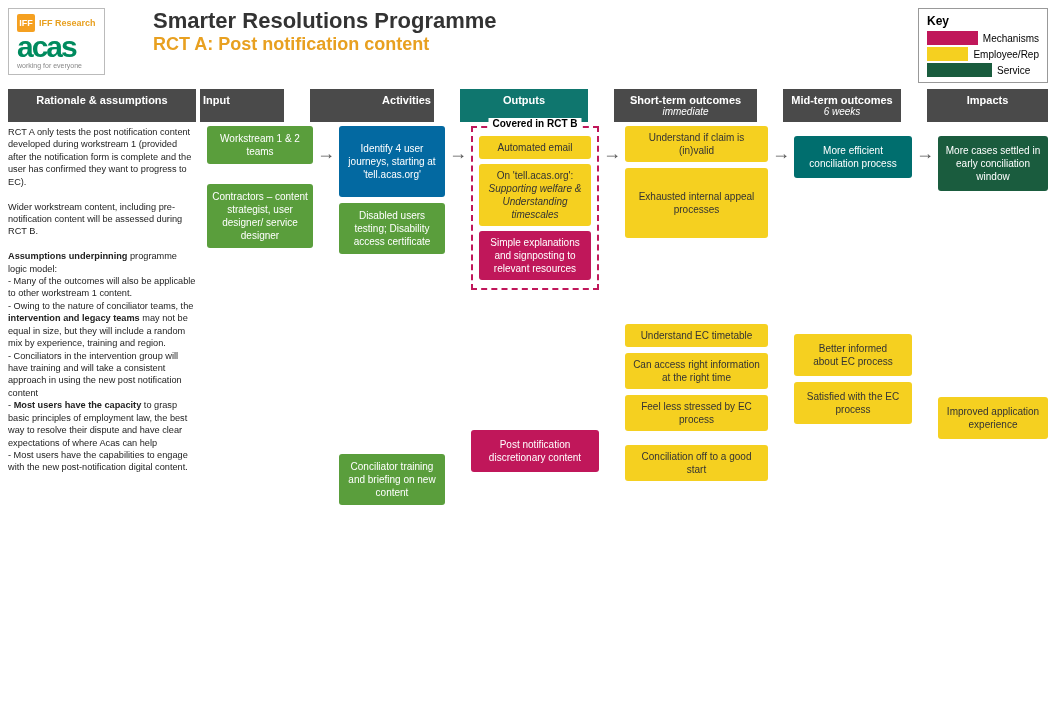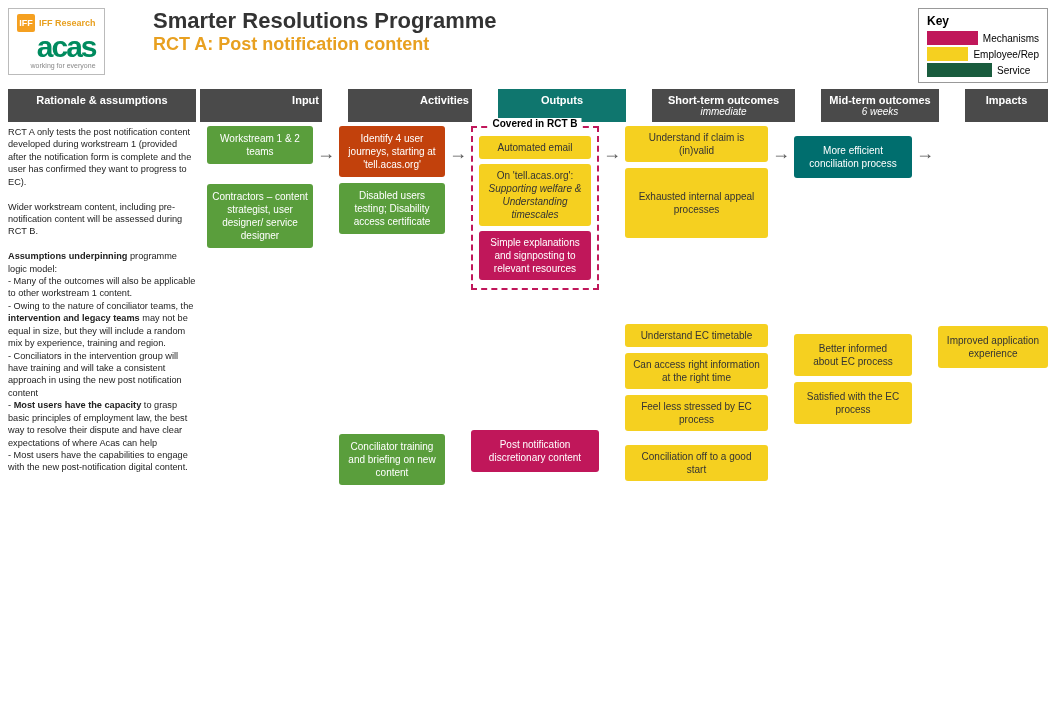--- a/index.html
+++ b/index.html
@@ -8,21 +8,21 @@
     .page { width: 1056px; height: 723px; position: relative; padding: 8px; }
 
   </style>
 </head>
 <body>
 
 <div class="page">
 
   <div style="display:flex; align-items:flex-start; margin-bottom:6px;">
     <div style="width:130px; flex-shrink:0;">
-      <div style="border:1.5px solid #bbb; padding:5px 8px; display:inline-block; background:#fff;text-align:right;">
+      <div style="border:1.5px solid #bbb; padding:5px 8px; display:inline-block; background:#fff;">
         <div style="display:flex; align-items:center; gap:4px;">
           <div style="width:18px; height:18px; background:#f5a020; border-radius:2px; display:flex; align-items:center; justify-content:center;">
             <span style="color:#fff; font-weight:900; font-size:9px;">IFF</span>
           </div>
           <span style="font-size:9px; color:#e8a020; font-weight:bold;">IFF Research</span>
         </div>
         <div style="font-size:30px; font-weight:900; color:#008b5e; letter-spacing:-2px; line-height:1;">acas</div>
         <div style="font-size:7px; color:#888;">working for everyone</div>
       </div>
     </div>
@@ -44,21 +44,21 @@
       </div>
       <div style="display:flex; align-items:center;">
         <div style="width:65px; height:14px; background:#1a5c3e; margin-right:5px;"></div>
         <span style="font-size:10px;">Service</span>
       </div>
     </div>
   </div>
 
   <div style="display:flex; gap:4px; margin-bottom:4px; margin-left:0;">
     <div style="width:188px; flex-shrink:0; background:#4a4a4a; color:#fff; text-align:center; font-weight:bold; padding:5px 3px; font-size:11px;">Rationale &amp; assumptions</div>
-    <div style="width:122px; flex-shrink:0; background:#4a4a4a; color:#fff; text-align:right; font-weight:bold; padding:5px 3px; font-size:11px;">Input</div>
+    <div style="width:84px; flex-shrink:0; background:#4a4a4a; color:#fff; text-align:left; font-weight:bold; padding:5px 3px; font-size:11px;">Input</div>
     <div style="width:18px; flex-shrink:0;"></div>
     <div style="width:124px; flex-shrink:0; background:#4a4a4a; color:#fff; text-align:right; font-weight:bold; padding:5px 3px; font-size:11px;">Activities</div>
     <div style="width:18px; flex-shrink:0;"></div>
     <div style="width:128px; flex-shrink:0; background:#0f766e; color:#fff; text-align:center; font-weight:bold; padding:5px 3px; font-size:11px;">Outputs</div>
     <div style="width:18px; flex-shrink:0;"></div>
     <div style="width:143px; flex-shrink:0; background:#4a4a4a; color:#fff; text-align:center; font-weight:bold; padding:5px 3px; font-size:11px;">
       <div>Short-term outcomes</div>
       <div style="font-style:italic; font-weight:normal; font-size:10px;">immediate</div>
     </div>
     <div style="width:18px; flex-shrink:0;"></div>
@@ -88,21 +88,21 @@
     <div style="width:106px; flex-shrink:0;margin-left:7px;">
       <div style="background:#5a9e3c; color:#fff; border-radius:3px; padding:6px 5px; text-align:center; font-size:10px; line-height:1.3; margin-bottom:8px;">Workstream 1 &amp; 2 teams</div>
       <div style="background:#5a9e3c; color:#fff; border-radius:3px; padding:6px 5px; text-align:center; font-size:10px; line-height:1.3; margin-top:20px;">Contractors – content strategist, user designer/ service designer</div>
     </div>
 
     <div style="width:18px; flex-shrink:0; display:flex; align-items:flex-start; justify-content:center; padding-top:18px;">
       <span style="font-size:18px; color:#555; line-height:1;">→</span>
     </div>
 
     <div style="width:106px; flex-shrink:0;">
-      <div style="background:#c2410c; color:#fff; border-radius:3px; padding:6px 5px; text-align:center; font-size:10px; line-height:1.3; margin-bottom:6px;">Identify 4 user journeys, starting at 'tell.acas.org'</div>
+      <div style="background:#0369a1; color:#fff; border-radius:3px; padding:16px 5px; text-align:center; font-size:10px; line-height:1.3; margin-bottom:6px;">Identify 4 user journeys, starting at 'tell.acas.org'</div>
       <div style="background:#5a9e3c; color:#fff; border-radius:3px; padding:6px 5px; text-align:center; font-size:10px; line-height:1.3; margin-bottom:6px;">Disabled users testing; Disability access certificate</div>
       <div style="background:#5a9e3c; color:#fff; border-radius:3px; padding:6px 5px; text-align:center; font-size:10px; line-height:1.3; margin-top:200px;">Conciliator training and briefing on new content</div>
     </div>
 
     <div style="width:18px; flex-shrink:0; display:flex; align-items:flex-start; justify-content:center; padding-top:18px;">
       <span style="font-size:18px; color:#555; line-height:1;">→</span>
     </div>
 
     <div style="width:128px; flex-shrink:0;">
 
@@ -139,18 +139,19 @@
       <div style="background:#006e6e; color:#fff; border-radius:3px; padding:8px 6px; text-align:center; font-size:10px; line-height:1.3; margin-top:10px;">More efficient conciliation process</div>
       <div style="background:#f5d020; color:#333; border-radius:3px; padding:8px 12px; text-align:center; font-size:10px; line-height:1.3; margin-top:150px;">Better informed about EC process</div>
       <div style="background:#f5d020; color:#333; border-radius:3px; padding:8px 6px; text-align:center; font-size:10px; line-height:1.3;">Satisfied with the EC process</div>
     </div>
 
     <div style="width:18px; flex-shrink:0; display:flex; align-items:flex-start; justify-content:center; padding-top:18px;">
       <span style="font-size:18px; color:#555; line-height:1;">→</span>
     </div>
 
     <div style="flex:1; display:flex; flex-direction:column; gap:6px;">
+      <div style="background:#1a5c3e; color:#fff; border-radius:3px; padding:8px 6px; text-align:center; font-size:10px; line-height:1.3; margin-top:10px;">More cases settled in early conciliation window</div>
       <div style="background:#f5d020; color:#333; border-radius:3px; padding:8px 6px; text-align:center; font-size:10px; line-height:1.3; margin-top:200px;">Improved application experience</div>
     </div>
 
   </div>
 
 </div>
 
 </body></html>

